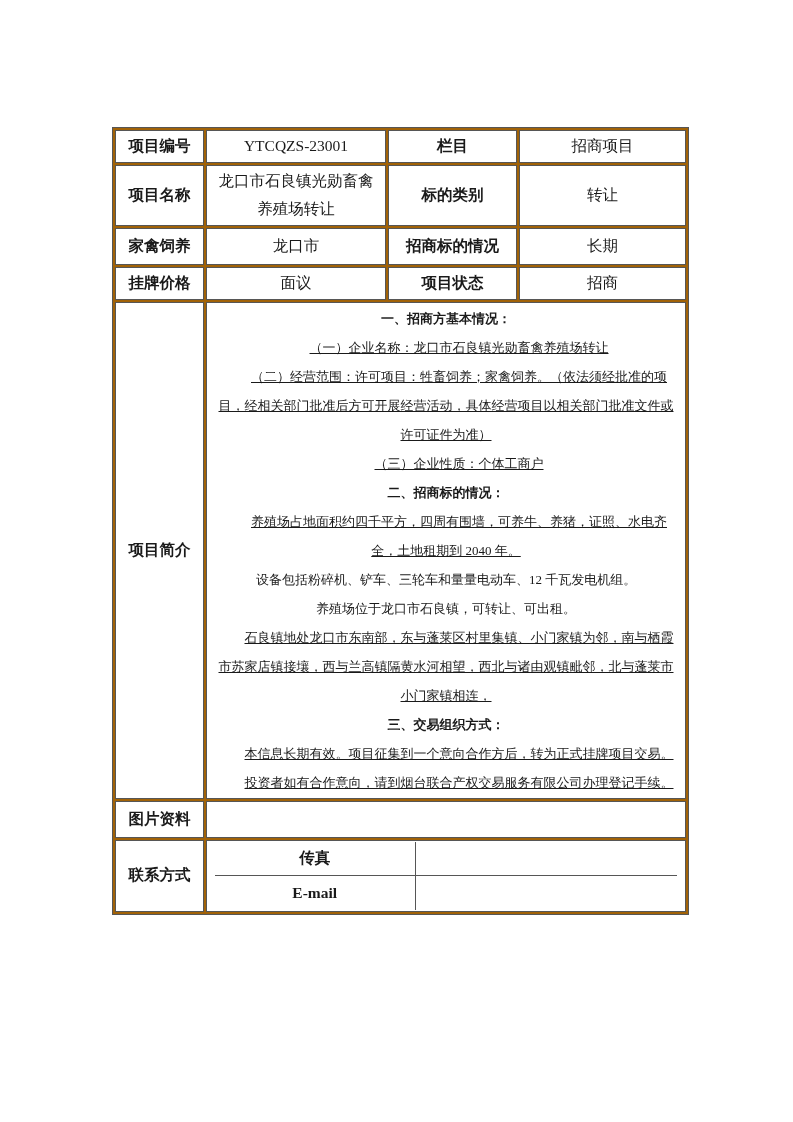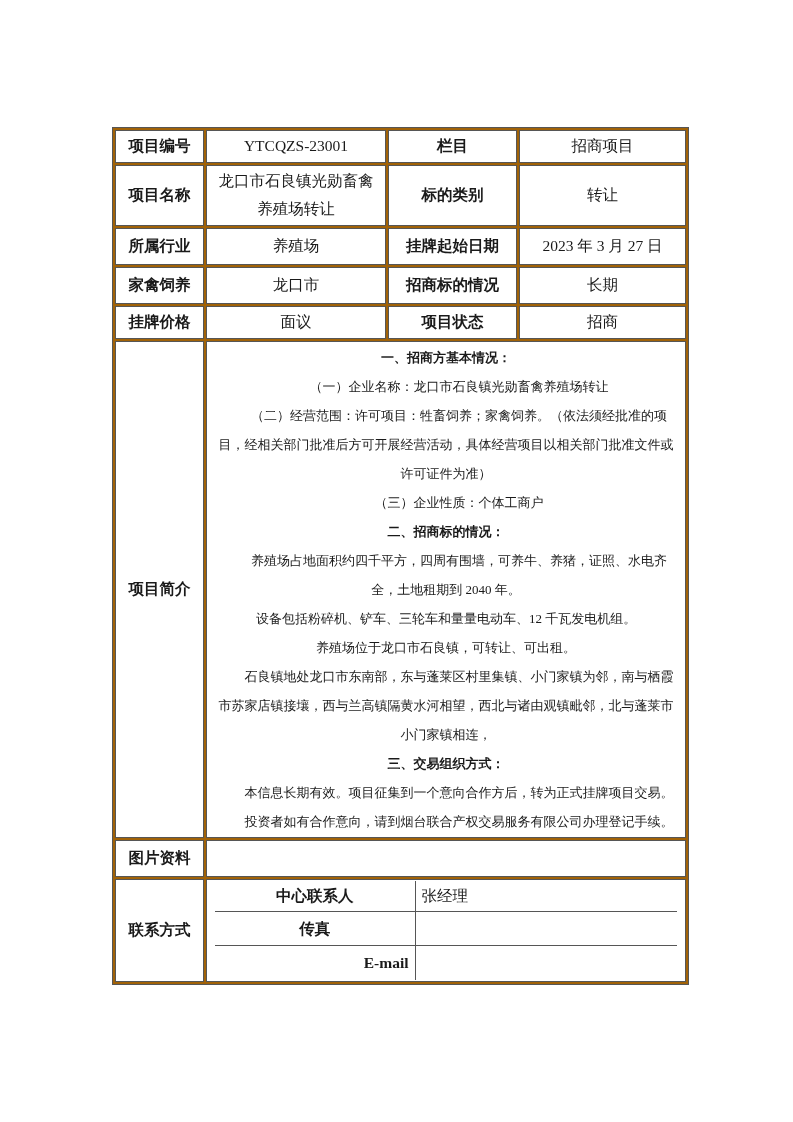--- a/index.html
+++ b/index.html
@@ -41,41 +41,41 @@
     text-align: left;
     vertical-align: top;
     padding: 36px 6px 8px 10px;
   }
   td.summary-cell p {
     margin: 0;
     font-size: 13px;
     line-height: 29px;
   }
   td.summary-cell p.sec { font-weight: bold; }
-  td.summary-cell p.ind { text-indent: 2em; }
+  td.summary-cell p.ind { text-indent: 2em; text-decoration: underline; }
   td.contact-wrap {
     padding: 0;
     vertical-align: top;
   }
   table.contact {
     width: 100%;
     height: 100%;
     table-layout: fixed;
     border-collapse: collapse;
   }
   table.contact td {
     border: 1px solid #565656;
     box-sizing: border-box;
     font-size: 15.5px;
     padding: 1px 6px;
     vertical-align: middle;
     overflow: hidden;
   }
   table.contact tr:first-child > td { border-top: none; }
-  table.contact tr:last-child  > td { border-bottom: none; text-align: right; }
+  table.contact tr:last-child  > td { border-bottom: none; }
   table.contact td:first-child  { border-left: none; }
   table.contact td:last-child   { border-right: none; }
   td.c-field { text-align: center; font-weight: bold; }
   td.c-value { text-align: left; padding-left: 9px; }
 </style>
 </head>
 <body>
 
 <table class="doc">
   <colgroup>
@@ -89,26 +89,20 @@
       <td class="lab">项目编号</td>
       <td>YTCQZS-23001</td>
       <td class="lab">栏目</td>
       <td>招商项目</td>
     </tr>
     <tr style="height:56px">
       <td class="lab">项目名称</td>
       <td style="padding:1px 10px">龙口市石良镇光勋畜禽养殖场转让</td>
       <td class="lab">标的类别</td>
       <td>转让</td>
-    </tr>
-    <tr style="height:37px">
-      <td class="lab">所属行业</td>
-      <td>养殖场</td>
-      <td class="lab">挂牌起始日期</td>
-      <td>2023 年 3 月 27 日</td>
     </tr>
     <tr style="height:37px">
       <td class="lab">家禽饲养</td>
       <td>龙口市</td>
       <td class="lab">招商标的情况</td>
       <td>长期</td>
     </tr>
     <tr style="height:23px">
       <td class="lab">挂牌价格</td>
       <td>面议</td>
@@ -141,24 +135,20 @@
 
     <tr>
       <td class="lab">联系方式</td>
       <td class="contact-wrap" colspan="3">
         <table class="contact">
           <colgroup>
             <col style="width:200px">
             <col>
           </colgroup>
           <tbody>
-            <tr style="height:31px">
-              <td class="c-field">中心联系人</td>
-              <td class="c-value">张经理</td>
-            </tr>
             <tr style="height:34px">
               <td class="c-field">传真</td>
               <td class="c-value"></td>
             </tr>
             <tr style="height:34px">
               <td class="c-field">E-mail</td>
               <td class="c-value"></td>
             </tr>
           </tbody>
         </table>

